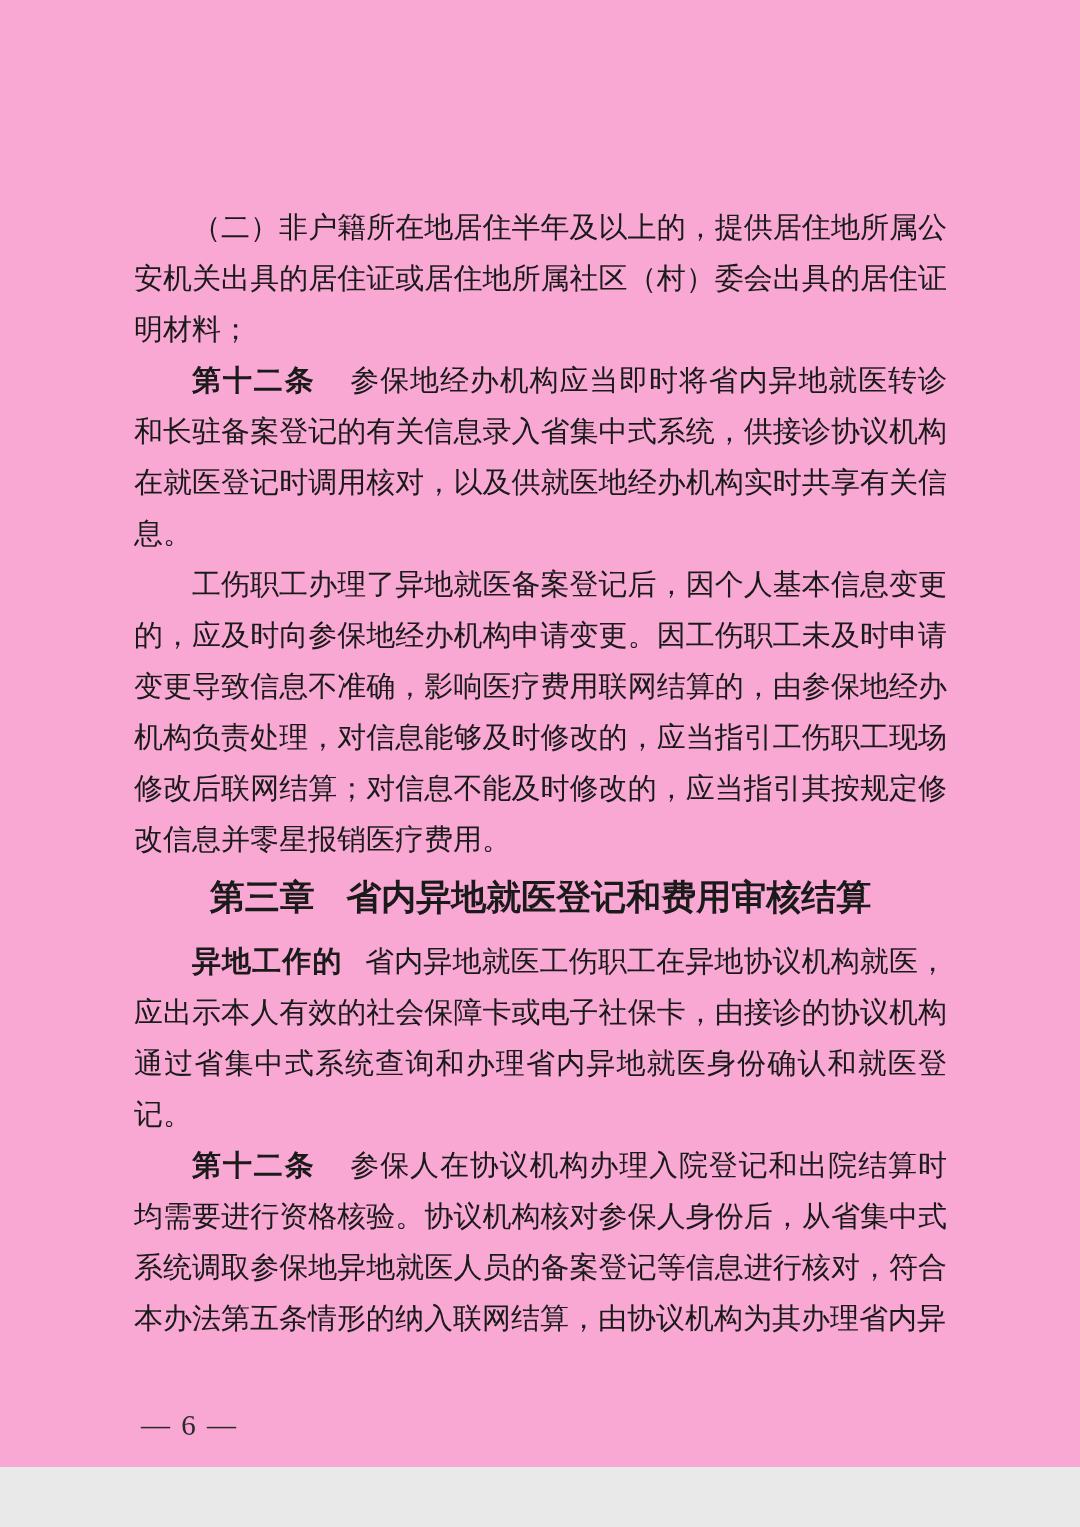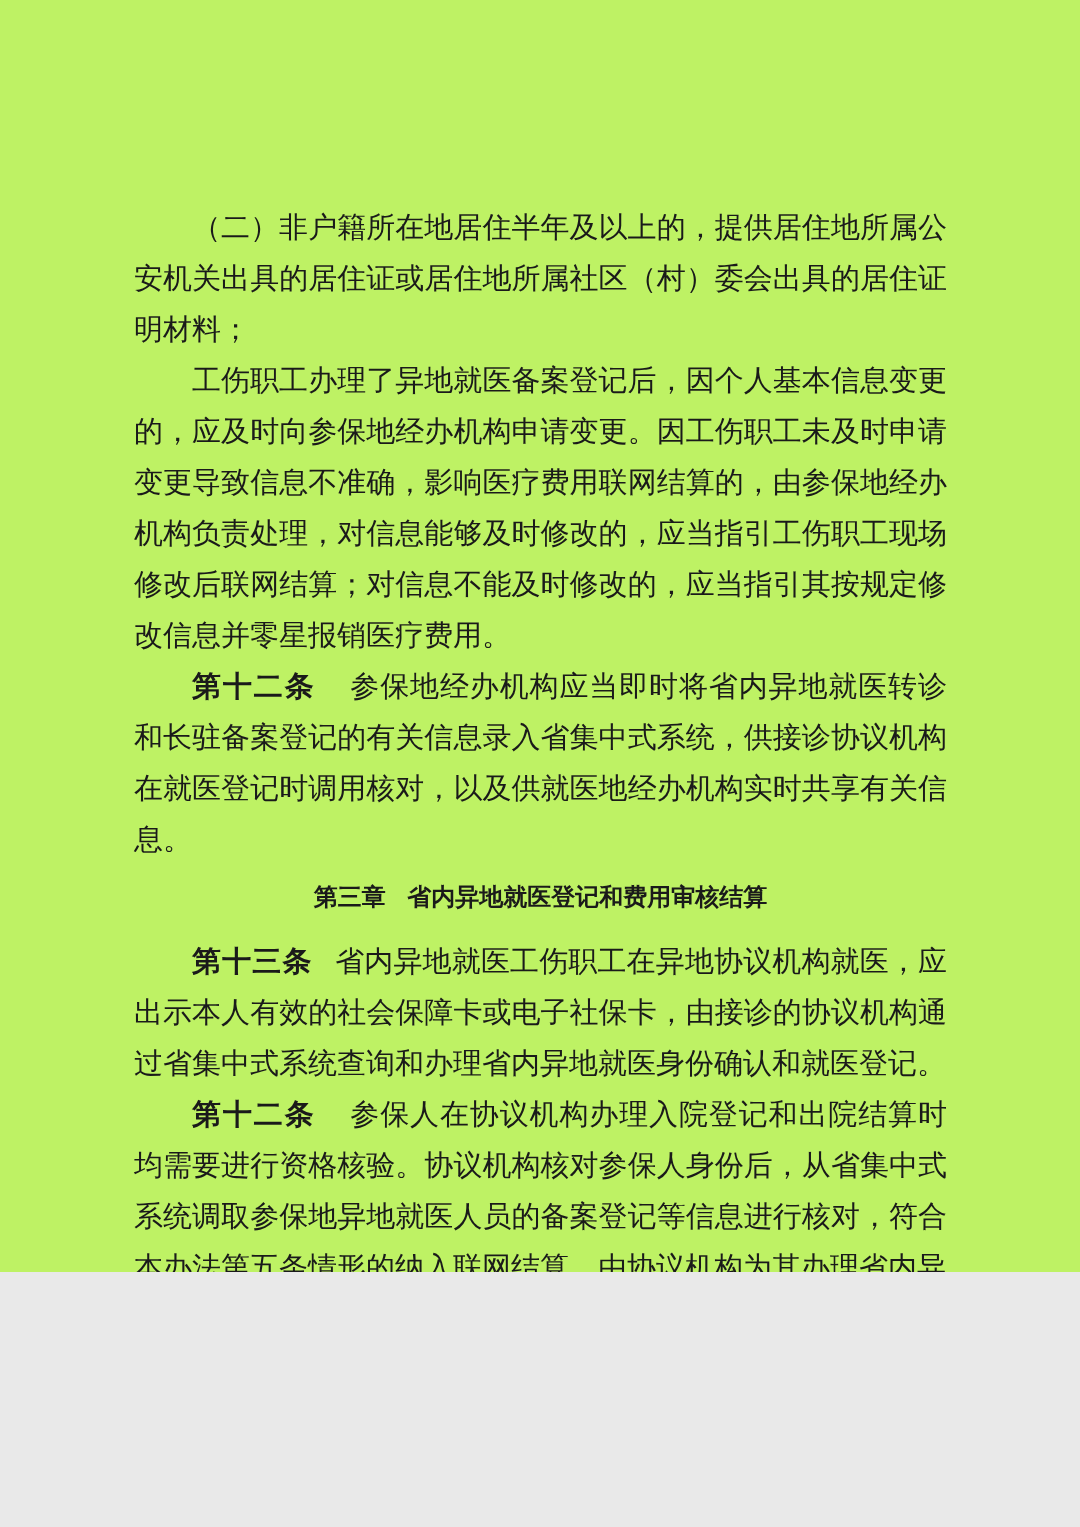--- a/index.html
+++ b/index.html
@@ -3,22 +3,22 @@
 <meta charset="utf-8">
 <style>
   html, body {
     margin: 0;
     padding: 0;
     background: #e9e9e9;
   }
   .page {
     position: relative;
     width: 1080px;
-    height: 1272px;
-    background: #bef264;
+    height: 1467px;
+    background: #f9a8d4;
     overflow: hidden;
     font-family: "Liberation Serif", "DejaVu Serif", serif;
     color: #1a1a1a;
   }
   .content {
     position: absolute;
     left: 134px;
     top: 202px;
     width: 813px;
     font-size: 29px;
@@ -34,21 +34,21 @@
     font-weight: 700;
     font-family: "Liberation Sans", "DejaVu Sans", sans-serif;
     margin-right: 1.2em;
     letter-spacing: 1px;
   }
   .para-article-13 .lead {
     margin-right: 0.78em;
   }
   .chapter {
     margin: 6px 0 14px 0;
-    font-size: 24px;
+    font-size: 35px;
     line-height: 51px;
     font-weight: 700;
     font-family: "Liberation Sans", "DejaVu Sans", sans-serif;
     text-align: center;
     text-indent: 0;
   }
   .chapter .ch-num {
     margin-right: 0.9em;
   }
   .page-footer {
@@ -65,34 +65,34 @@
 <body>
 
 <div class="page">
   <main class="content">
 
     <p class="para">
       <span>（二）非户籍所在地居住半年及以上的，提供居住地所属公安机关出具的居住证或居住地所属社区（村）委会出具的居住证明材料；</span>
     </p>
 
 
+    <p class="para para-article-12">
+      <strong class="lead">第十二条</strong><span>参保地经办机构应当即时将省内异地就医转诊和长驻备案登记的有关信息录入省集中式系统，供接诊协议机构在就医登记时调用核对，以及供就医地经办机构实时共享有关信息。</span>
+    </p>
+
     <p class="para">
       <span>工伤职工办理了异地就医备案登记后，因个人基本信息变更的，应及时向参保地经办机构申请变更。因工伤职工未及时申请变更导致信息不准确，影响医疗费用联网结算的，由参保地经办机构负责处理，对信息能够及时修改的，应当指引工伤职工现场修改后联网结算；对信息不能及时修改的，应当指引其按规定修改信息并零星报销医疗费用。</span>
-    </p>
-
-    <p class="para para-article-12">
-      <strong class="lead">第十二条</strong><span>参保地经办机构应当即时将省内异地就医转诊和长驻备案登记的有关信息录入省集中式系统，供接诊协议机构在就医登记时调用核对，以及供就医地经办机构实时共享有关信息。</span>
     </p>
 
     <h2 class="chapter">
       <span class="ch-num">第三章</span><span class="ch-title">省内异地就医登记和费用审核结算</span>
     </h2>
 
     <p class="para para-article-13">
-      <strong class="lead">第十三条</strong><span>省内异地就医工伤职工在异地协议机构就医，应出示本人有效的社会保障卡或电子社保卡，由接诊的协议机构通过省集中式系统查询和办理省内异地就医身份确认和就医登记。</span>
+      <strong class="lead">异地工作的</strong><span>省内异地就医工伤职工在异地协议机构就医，应出示本人有效的社会保障卡或电子社保卡，由接诊的协议机构通过省集中式系统查询和办理省内异地就医身份确认和就医登记。</span>
     </p>
 
     <p class="para para-article-14">
       <strong class="lead">第十二条</strong><span>参保人在协议机构办理入院登记和出院结算时均需要进行资格核验。协议机构核对参保人身份后，从省集中式系统调取参保地异地就医人员的备案登记等信息进行核对，符合本办法第五条情形的纳入联网结算，由协议机构为其办理省内异</span>
     </p>
 
   </main>
 
   <footer class="page-footer">
     <span>— 6 —</span>

